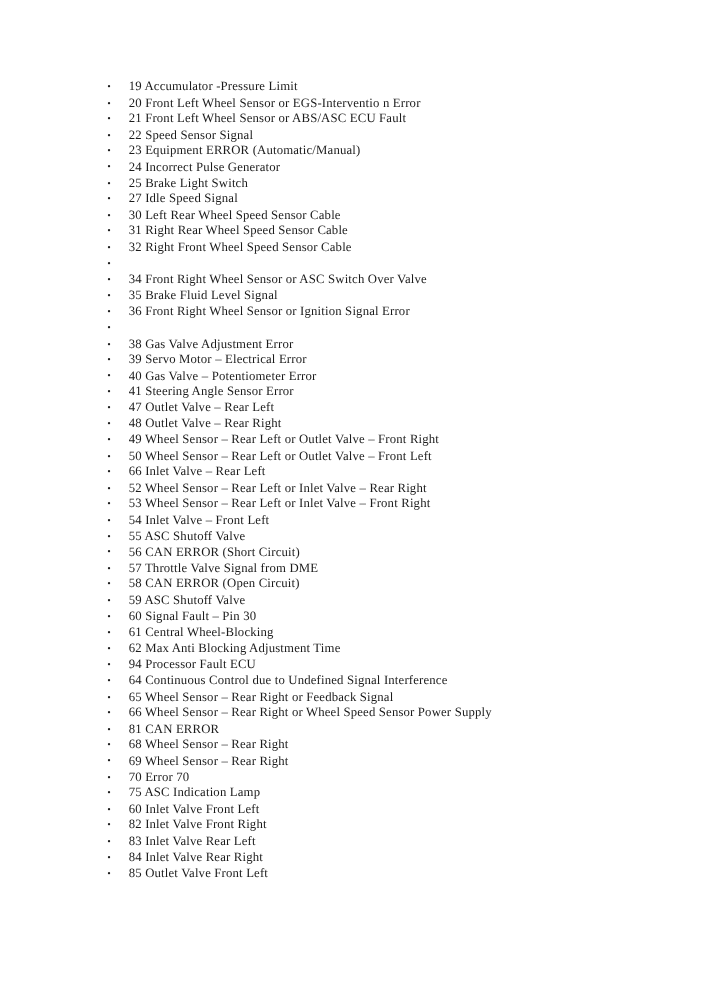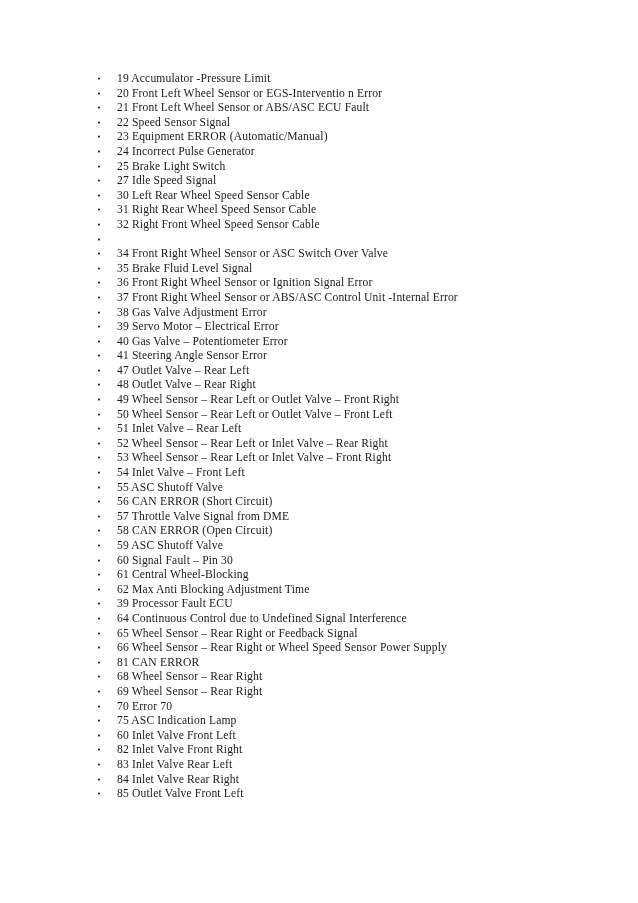--- a/index.html
+++ b/index.html
@@ -68,42 +68,42 @@
       <li class="fault-code-item"><span class="bullet-icon">•</span><span class="fault-code-text">24 Incorrect Pulse Generator</span></li>
       <li class="fault-code-item"><span class="bullet-icon">•</span><span class="fault-code-text">25 Brake Light Switch</span></li>
       <li class="fault-code-item"><span class="bullet-icon">•</span><span class="fault-code-text">27 Idle Speed Signal</span></li>
       <li class="fault-code-item"><span class="bullet-icon">•</span><span class="fault-code-text">30 Left Rear Wheel Speed Sensor Cable</span></li>
       <li class="fault-code-item"><span class="bullet-icon">•</span><span class="fault-code-text">31 Right Rear Wheel Speed Sensor Cable</span></li>
       <li class="fault-code-item"><span class="bullet-icon">•</span><span class="fault-code-text">32 Right Front Wheel Speed Sensor Cable</span></li>
       <li class="fault-code-item"><span class="bullet-icon">•</span></li>
       <li class="fault-code-item"><span class="bullet-icon">•</span><span class="fault-code-text">34 Front Right Wheel Sensor or ASC Switch Over Valve</span></li>
       <li class="fault-code-item"><span class="bullet-icon">•</span><span class="fault-code-text">35 Brake Fluid Level Signal</span></li>
       <li class="fault-code-item"><span class="bullet-icon">•</span><span class="fault-code-text">36 Front Right Wheel Sensor or Ignition Signal Error</span></li>
-      <li class="fault-code-item"><span class="bullet-icon">•</span><span class="fault-code-text">37 Front Right Wheel Sensor or ABS/ASC Control Unit -Internal Error</span></li>
+      <li class="fault-code-item"><span class="bullet-icon">•</span></li>
       <li class="fault-code-item"><span class="bullet-icon">•</span><span class="fault-code-text">38 Gas Valve Adjustment Error</span></li>
       <li class="fault-code-item"><span class="bullet-icon">•</span><span class="fault-code-text">39 Servo Motor – Electrical Error</span></li>
       <li class="fault-code-item"><span class="bullet-icon">•</span><span class="fault-code-text">40 Gas Valve – Potentiometer Error</span></li>
       <li class="fault-code-item"><span class="bullet-icon">•</span><span class="fault-code-text">41 Steering Angle Sensor Error</span></li>
       <li class="fault-code-item"><span class="bullet-icon">•</span><span class="fault-code-text">47 Outlet Valve – Rear Left</span></li>
       <li class="fault-code-item"><span class="bullet-icon">•</span><span class="fault-code-text">48 Outlet Valve – Rear Right</span></li>
       <li class="fault-code-item"><span class="bullet-icon">•</span><span class="fault-code-text">49 Wheel Sensor – Rear Left or Outlet Valve – Front Right</span></li>
       <li class="fault-code-item"><span class="bullet-icon">•</span><span class="fault-code-text">50 Wheel Sensor – Rear Left or Outlet Valve – Front Left</span></li>
-      <li class="fault-code-item"><span class="bullet-icon">•</span><span class="fault-code-text">51 Inlet Valve – Rear Left</span></li>
+      <li class="fault-code-item"><span class="bullet-icon">•</span><span class="fault-code-text">66 Inlet Valve – Rear Left</span></li>
       <li class="fault-code-item"><span class="bullet-icon">•</span><span class="fault-code-text">52 Wheel Sensor – Rear Left or Inlet Valve – Rear Right</span></li>
       <li class="fault-code-item"><span class="bullet-icon">•</span><span class="fault-code-text">53 Wheel Sensor – Rear Left or Inlet Valve – Front Right</span></li>
       <li class="fault-code-item"><span class="bullet-icon">•</span><span class="fault-code-text">54 Inlet Valve – Front Left</span></li>
       <li class="fault-code-item"><span class="bullet-icon">•</span><span class="fault-code-text">55 ASC Shutoff Valve</span></li>
       <li class="fault-code-item"><span class="bullet-icon">•</span><span class="fault-code-text">56 CAN ERROR (Short Circuit)</span></li>
       <li class="fault-code-item"><span class="bullet-icon">•</span><span class="fault-code-text">57 Throttle Valve Signal from DME</span></li>
       <li class="fault-code-item"><span class="bullet-icon">•</span><span class="fault-code-text">58 CAN ERROR (Open Circuit)</span></li>
       <li class="fault-code-item"><span class="bullet-icon">•</span><span class="fault-code-text">59 ASC Shutoff Valve</span></li>
       <li class="fault-code-item"><span class="bullet-icon">•</span><span class="fault-code-text">60 Signal Fault – Pin 30</span></li>
       <li class="fault-code-item"><span class="bullet-icon">•</span><span class="fault-code-text">61 Central Wheel-Blocking</span></li>
       <li class="fault-code-item"><span class="bullet-icon">•</span><span class="fault-code-text">62 Max Anti Blocking Adjustment Time</span></li>
-      <li class="fault-code-item"><span class="bullet-icon">•</span><span class="fault-code-text">39 Processor Fault ECU</span></li>
+      <li class="fault-code-item"><span class="bullet-icon">•</span><span class="fault-code-text">94 Processor Fault ECU</span></li>
       <li class="fault-code-item"><span class="bullet-icon">•</span><span class="fault-code-text">64 Continuous Control due to Undefined Signal Interference</span></li>
       <li class="fault-code-item"><span class="bullet-icon">•</span><span class="fault-code-text">65 Wheel Sensor – Rear Right or Feedback Signal</span></li>
       <li class="fault-code-item"><span class="bullet-icon">•</span><span class="fault-code-text">66 Wheel Sensor – Rear Right or Wheel Speed Sensor Power Supply</span></li>
       <li class="fault-code-item"><span class="bullet-icon">•</span><span class="fault-code-text">81 CAN ERROR</span></li>
       <li class="fault-code-item"><span class="bullet-icon">•</span><span class="fault-code-text">68 Wheel Sensor – Rear Right</span></li>
       <li class="fault-code-item"><span class="bullet-icon">•</span><span class="fault-code-text">69 Wheel Sensor – Rear Right</span></li>
       <li class="fault-code-item"><span class="bullet-icon">•</span><span class="fault-code-text">70 Error 70</span></li>
       <li class="fault-code-item"><span class="bullet-icon">•</span><span class="fault-code-text">75 ASC Indication Lamp</span></li>
       <li class="fault-code-item"><span class="bullet-icon">•</span><span class="fault-code-text">60 Inlet Valve Front Left</span></li>
       <li class="fault-code-item"><span class="bullet-icon">•</span><span class="fault-code-text">82 Inlet Valve Front Right</span></li>

